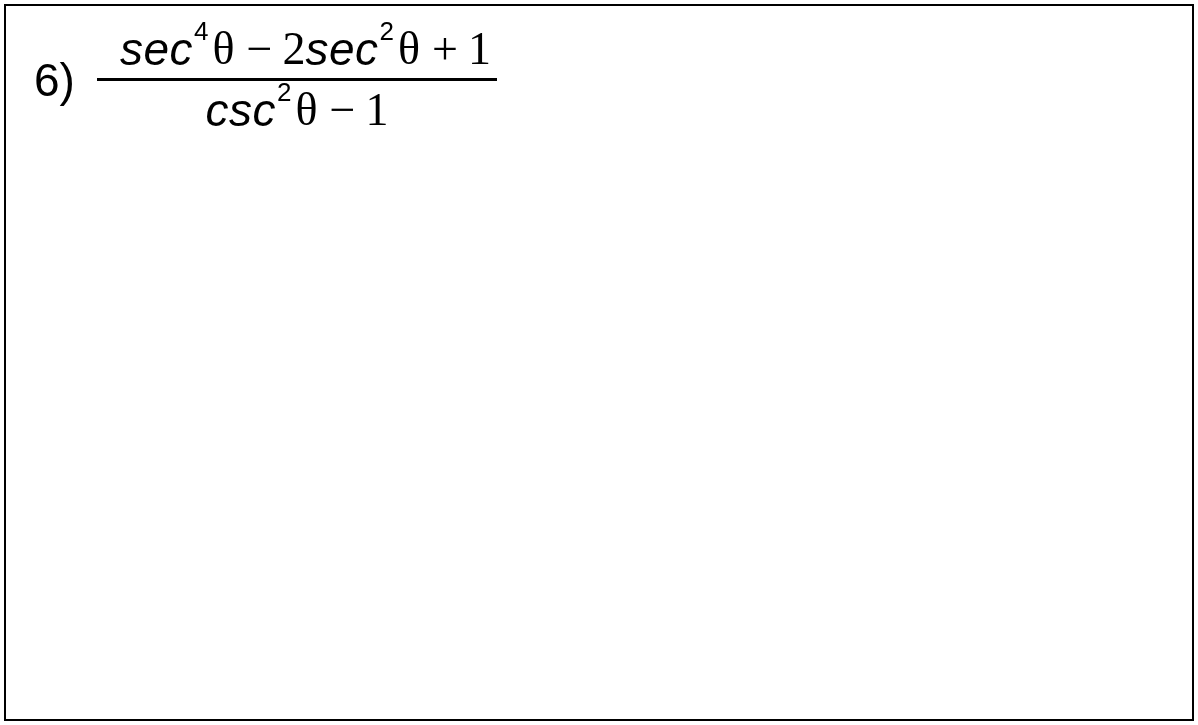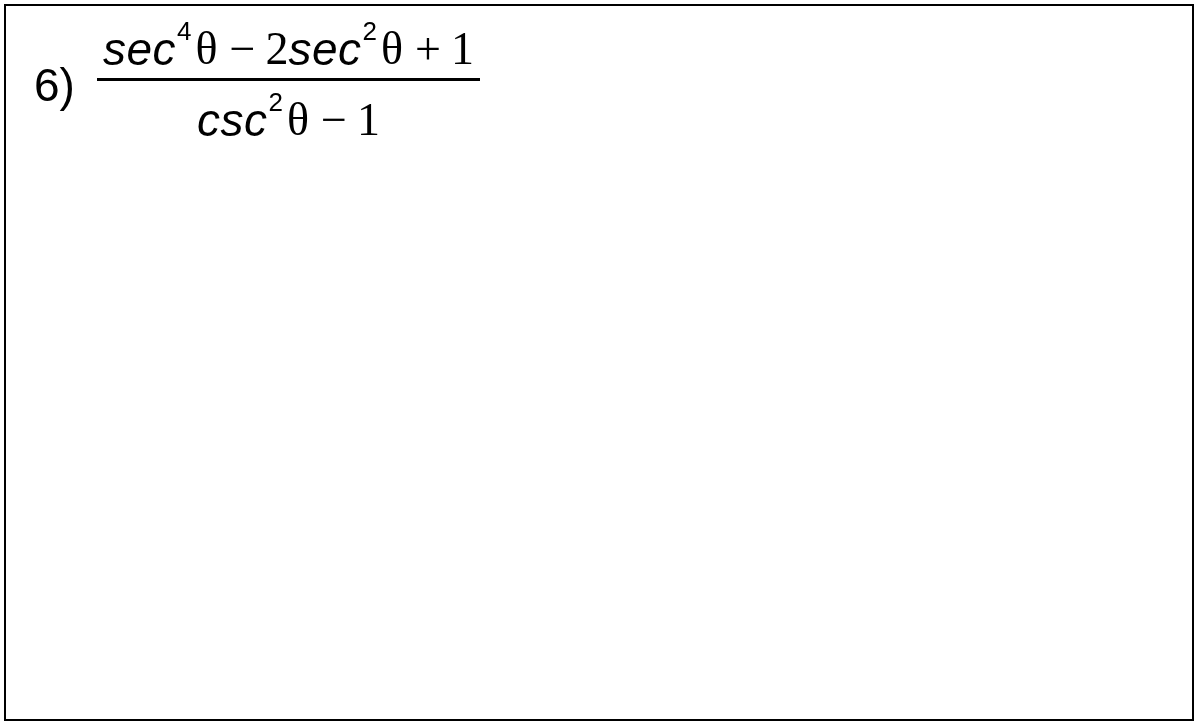--- a/index.html
+++ b/index.html
@@ -38,23 +38,24 @@
     }
     .numerator, .denominator {
       font-size: 46px;
       white-space: nowrap;
       display: flex;
       align-items: center;
       font-family: "Comic Sans MS", "Comic Sans", cursive, sans-serif;
     }
     .numerator {
       padding: 0 6px 6px 6px;
+      margin-left: 17px;
     }
     .denominator {
-      padding: 16px 6px 0 6px;
+      padding: 6px 6px 0 6px;
     }
     .frac-bar {
       width: 100%;
       height: 0;
       border-top: 3px solid #000;
     }
     .fn-italic {
       font-style: italic;
       letter-spacing: 0.5px;
     }

